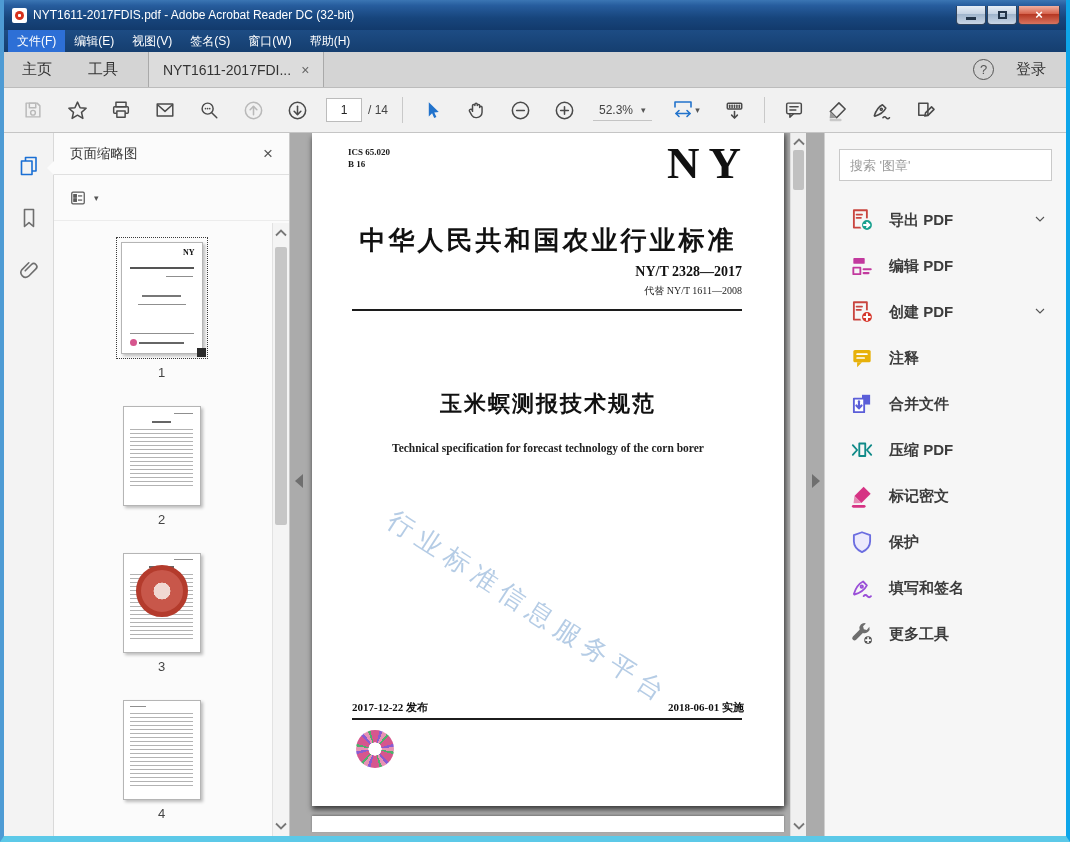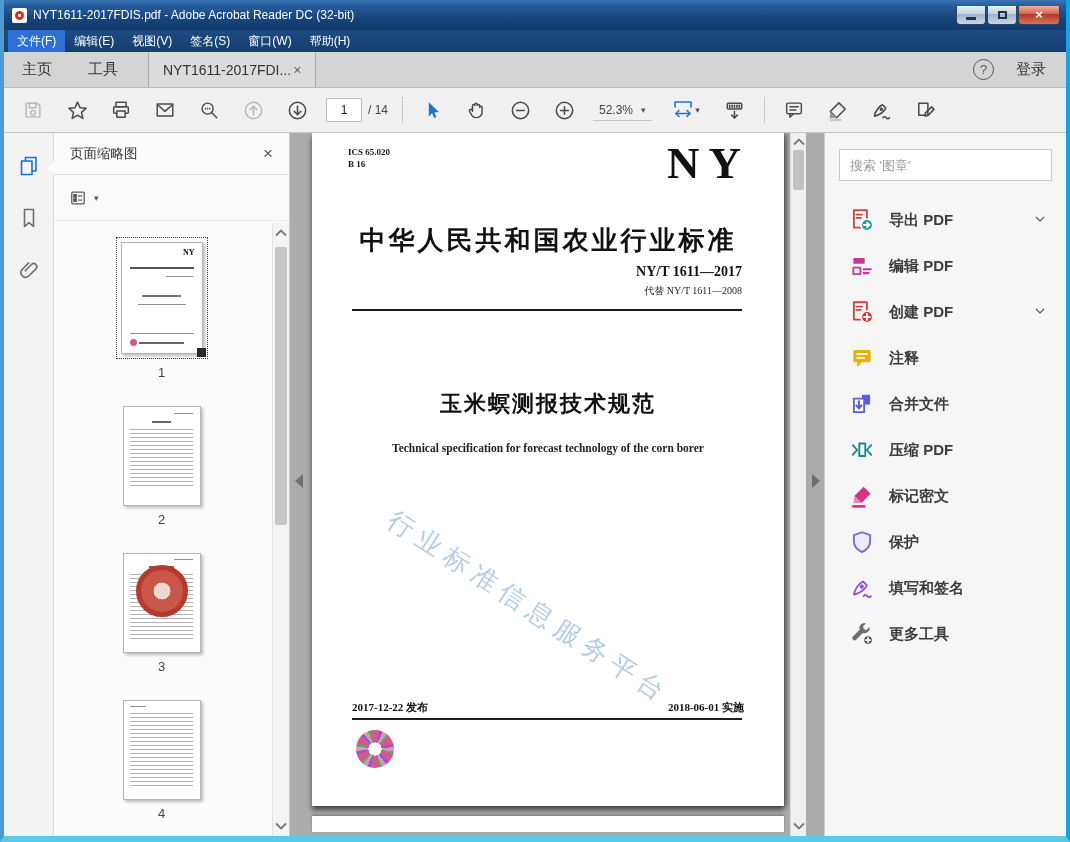--- a/index.html
+++ b/index.html
@@ -25,21 +25,21 @@
   
   .menubar { height:22px; background:linear-gradient(180deg,#1d4c84,#153e6f); display:flex; align-items:stretch;
              color:#fff; font-size:12px; padding-left:4px; }
   .menu-item { padding:0 9px; display:flex; align-items:center; }
   .menu-item.active { background:#2d6fd6; }
 
   
   .tabbar { height:36px; background:#d4d4d4; border-bottom:1px solid #bcbcbc; display:flex; align-items:stretch;
             font-size:15px; color:#333; }
   .tab-static { padding:8px 18px; display:flex; align-items:center; }
-  .doc-tab { margin-left:12px; padding:0 14px; display:flex; align-items:center; gap:2px; background:#dcdcdc;
+  .doc-tab { margin-left:12px; padding:0 14px; display:flex; align-items:center; gap:10px; background:#dcdcdc;
              border-left:1px solid #a9a9a9; border-right:1px solid #a9a9a9; font-size:14px; }
   .doc-tab .x { color:#666; font-size:14px; }
   .tabbar-right { margin-left:auto; display:flex; align-items:center; gap:22px; padding-right:20px; }
   .q-circle { width:21px; height:21px; border:1.5px solid #555; border-radius:50%; color:#555; font-size:13px;
               display:flex; align-items:center; justify-content:center; }
 
   
   .toolbar { height:45px; background:#f1f1f1; border-bottom:1px solid #c5c5c5; display:flex; align-items:center;
              padding-left:14px; color:#4a4a4a; }
   .tbtn { width:30px; height:32px; display:flex; align-items:center; justify-content:center; margin-right:14px; flex:0 0 auto;}
@@ -418,21 +418,21 @@
 
     <div class="doc-area">
       <div class="doc-scrollwrap">
         <div class="page serif">
           <div class="p-ics">
             <div>ICS 65.020</div>
             <div>B 16</div>
           </div>
           <div class="p-ny">NY</div>
           <div class="p-head">中华人民共和国农业行业标准</div>
-          <div class="p-stdno">NY/T 1611—2017</div>
+          <div class="p-stdno">NY/T 2328—2017</div>
           <div class="p-replaces">代替 NY/T 1611—2008</div>
           <div class="p-rule1"></div>
           <div class="p-title">玉米螟测报技术规范</div>
           <div class="p-title-en">Technical specification for forecast technology of the corn borer</div>
           <div class="p-watermark">行业标准信息服务平台</div>
           <div class="p-issue">2017-12-22 发布</div>
           <div class="p-impl">2018-06-01 实施</div>
           <div class="p-rule2"></div>
           <div class="p-seal"></div>
         </div>

